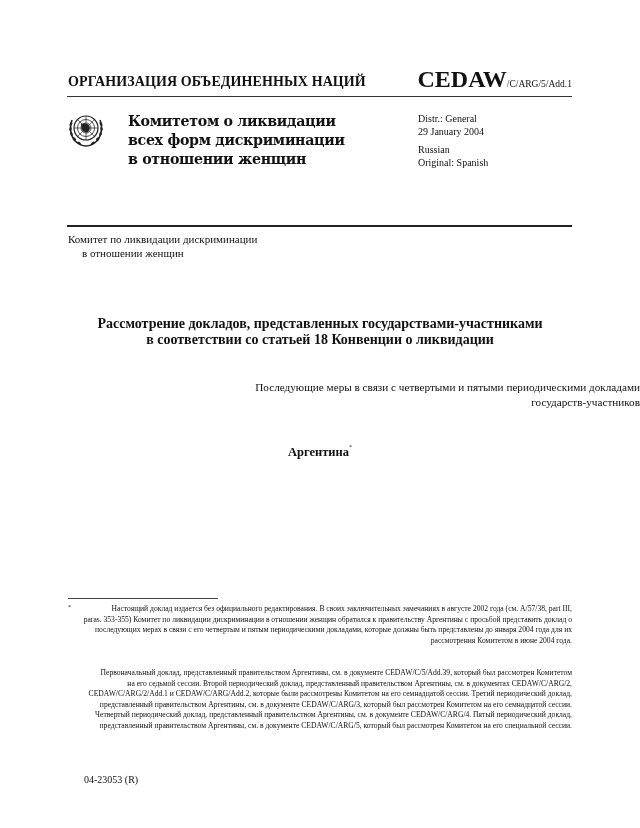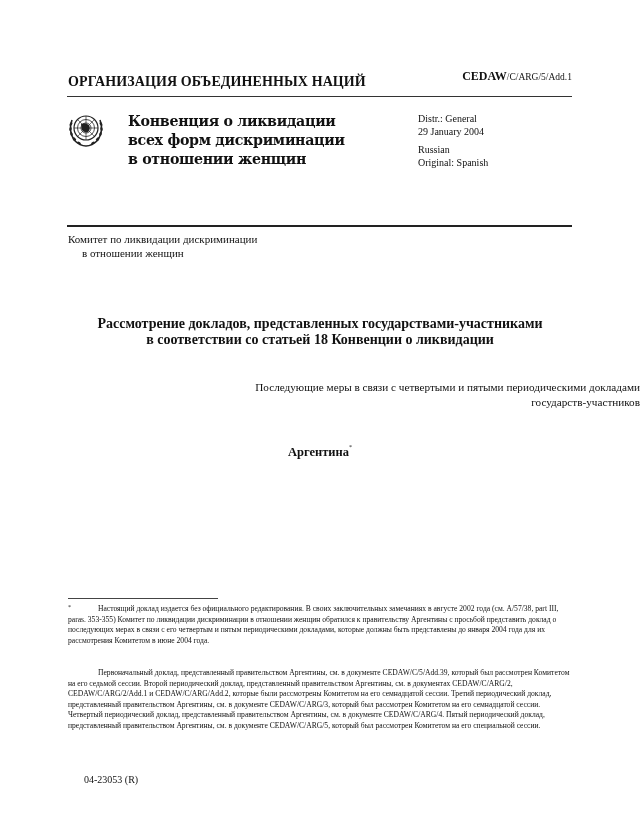--- a/index.html
+++ b/index.html
@@ -21,21 +21,21 @@
     .org-name {
       left: 68px; top: 74px;
       font-size: 14px; font-weight: bold;
       letter-spacing: 0.1px;
     }
     .symbol {
       right: 68px; top: 66px;
       white-space: nowrap;
     }
     .symbol .big {
-      font-size: 12px; font-weight: bold;
+      font-size: 24px; font-weight: bold;
     }
     .symbol .small {
       font-size: 9.5px;
     }
     .rule-top {
       left: 67px; top: 96px; width: 505px; height: 0;
       border-top: 1.3px solid #333333;
     }
 
     .logo {
@@ -88,21 +88,21 @@
     }
 
     .fn-rule {
       left: 68px; top: 598px; width: 150px; height: 0;
       border-top: 1px solid #444444;
     }
     .footnote {
       left: 68px; width: 504px;
       font-size: 7.6px;
       line-height: 10.5px;
-      text-align: left;
+      text-align: right;
     }
     .fn1 { top: 604px; }
     .fn2 { top: 668px; }
     .fn-mark {
       position: absolute; left: 0; top: -2px;
       font-size: 6px;
     }
     .fn-first { text-indent: 30px; }
 
     .job-number {
@@ -146,21 +146,21 @@
     <circle cx="20" cy="18" r="5" fill="none" stroke="#222" stroke-width="0.8"></circle>
     <line x1="8" y1="18" x2="32" y2="18" stroke="#222" stroke-width="0.7"></line>
     <line x1="20" y1="6" x2="20" y2="30" stroke="#222" stroke-width="0.7"></line>
     <line x1="11.5" y1="9.5" x2="28.5" y2="26.5" stroke="#222" stroke-width="0.6"></line>
     <line x1="28.5" y1="9.5" x2="11.5" y2="26.5" stroke="#222" stroke-width="0.6"></line>
     <path d="M15 14 Q19 12 23 15 Q25 19 22 22 Q18 23 16 20 Z" fill="#222"></path>
   </svg>
 </div>
 
 <div class="abs convention-title">
-  <div>Конвенция о ликвидации</div>
+  <div>Комитетом о ликвидации</div>
   <div>всех форм дискриминации</div>
   <div>в отношении женщин</div>
 </div>
 
 <div class="abs distr">
   <div>Distr.: General</div>
   <div>29 January 2004</div>
   <div class="gap"></div>
   <div>Russian</div>
   <div>Original: Spanish</div>

